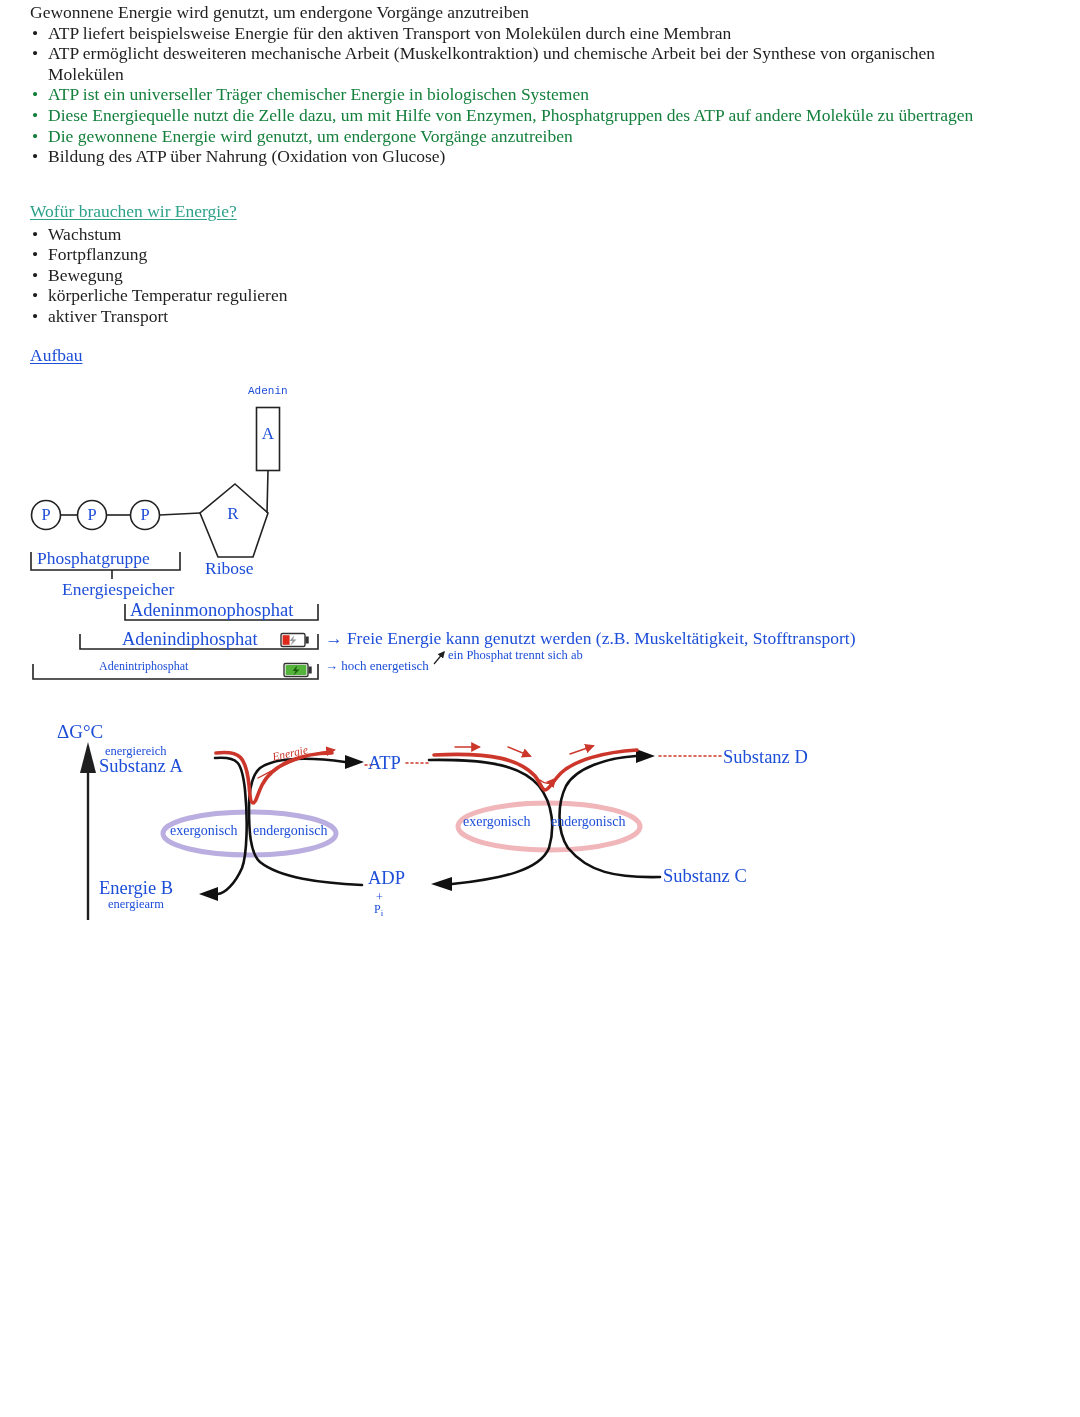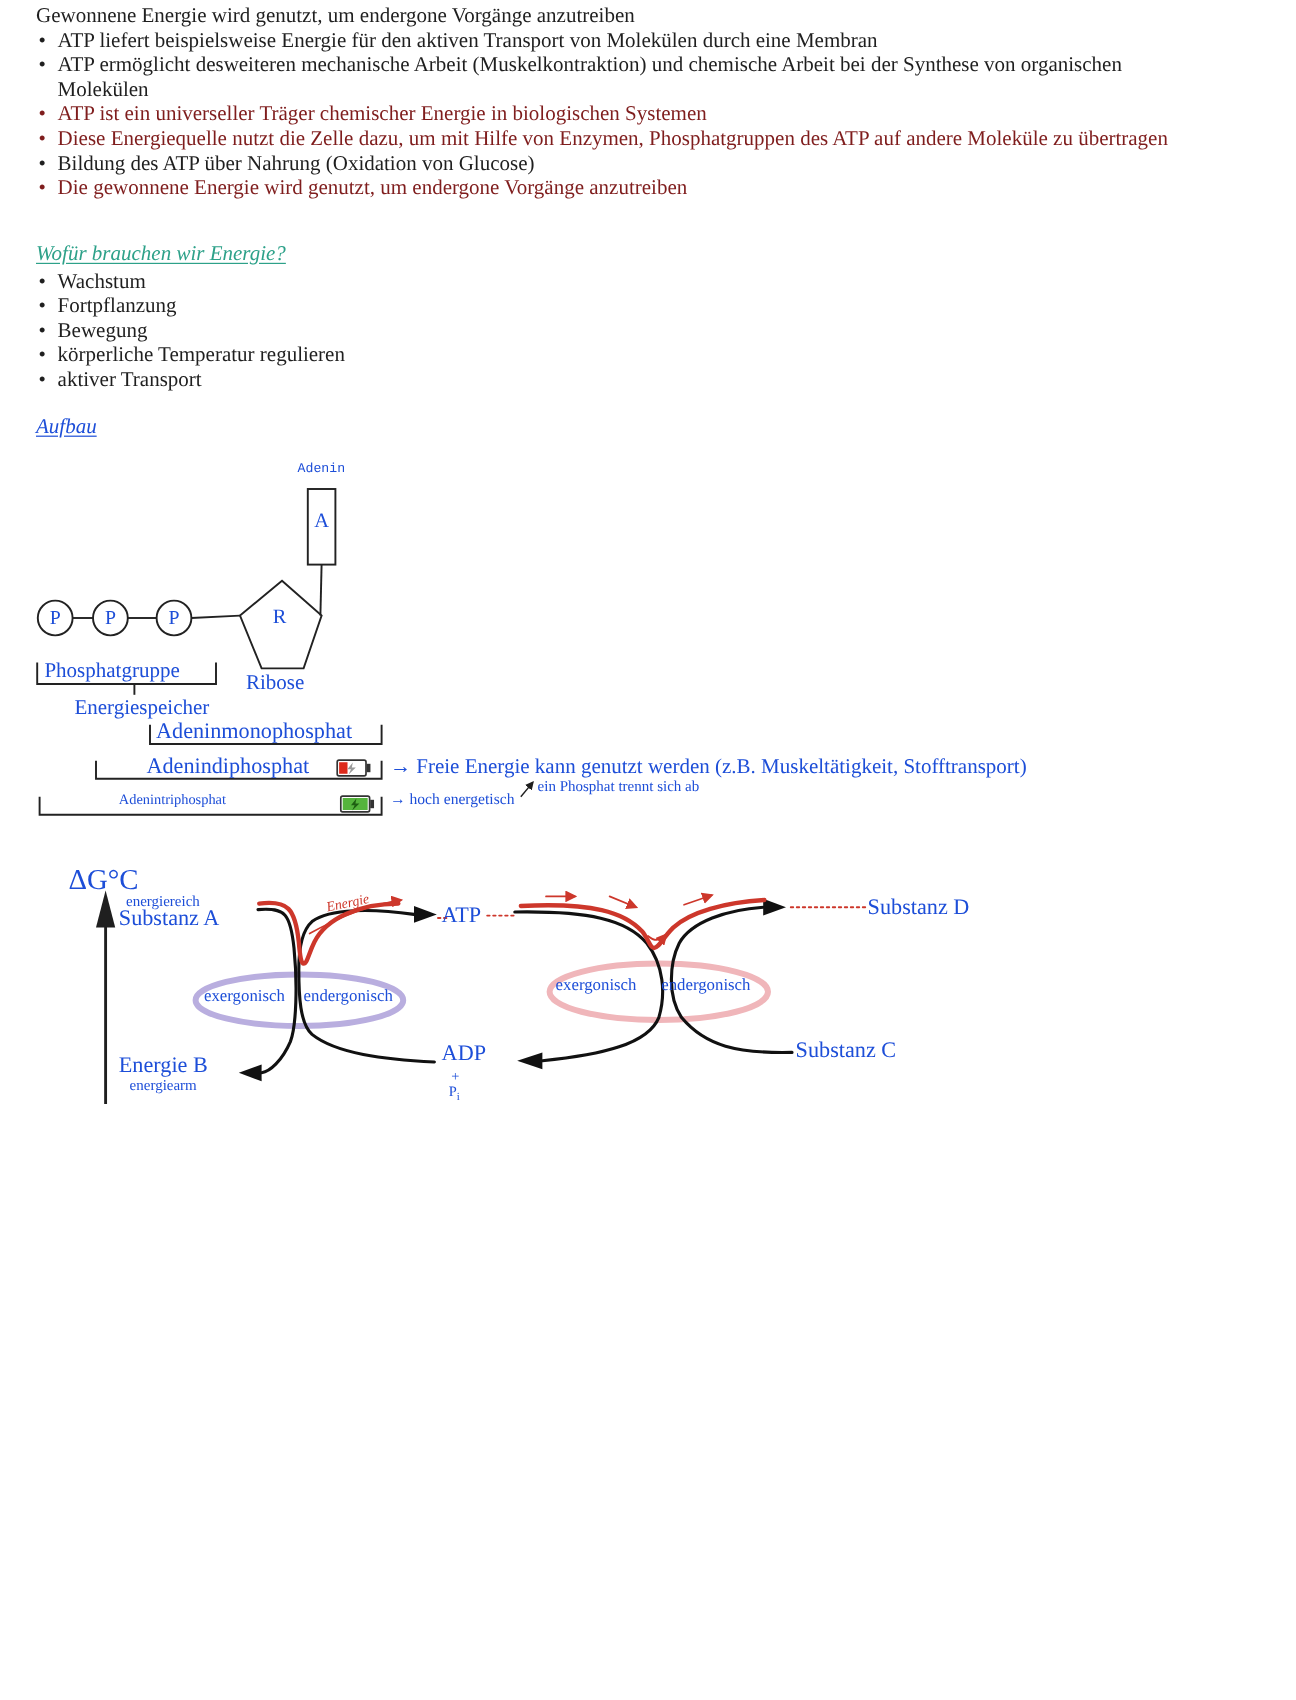--- a/index.html
+++ b/index.html
@@ -6,42 +6,42 @@
   body{
     width:1080px;height:1417px;position:relative;background:#ffffff;
     font-family:"Liberation Serif","DejaVu Serif",serif;
     color:#1f1f1f;overflow:hidden;
   }
   .textblock{position:absolute;left:30px;width:965px;font-size:17.5px;line-height:20.6px;}
   .line{margin:0;}
   .bullet{position:relative;padding-left:18px;}
   .dot{position:absolute;left:2px;top:0;}
   .dot::before{content:"\2022";}
-  .pink{color:#7f1d1d;}
+  .pink{color:#15803d;}
   .heading{
-    color:#2da189;font-style:italic;text-decoration:underline;
+    color:#2da189;text-decoration:underline;
     text-underline-offset:2px;font-size:17.5px;margin-bottom:2px;
   }
   .lab{position:absolute;white-space:nowrap;color:#1d4ed8;}
   .ctr{text-align:center;}
   .red{color:#cd372b;}
   svg{position:absolute;left:0;}
   .small{font-size:12.5px;}
 </style>
 </head>
 <body>
 
 <div class="textblock" style="top:2px;">
   <div class="line">Gewonnene Energie wird genutzt, um endergone Vorgänge anzutreiben</div>
   <div class="bullet"><span class="dot"></span><span>ATP liefert beispielsweise Energie für den aktiven Transport von Molekülen durch eine Membran</span></div>
   <div class="bullet"><span class="dot"></span><span>ATP ermöglicht desweiteren mechanische Arbeit (Muskelkontraktion) und chemische Arbeit bei der Synthese von organischen Molekülen</span></div>
   <div class="bullet pink"><span class="dot"></span><span>ATP ist ein universeller Träger chemischer Energie in biologischen Systemen</span></div>
   <div class="bullet pink"><span class="dot"></span><span>Diese Energiequelle nutzt die Zelle dazu, um mit Hilfe von Enzymen, Phosphatgruppen des ATP auf andere Moleküle zu übertragen</span></div>
+  <div class="bullet pink"><span class="dot"></span><span>Die gewonnene Energie wird genutzt, um endergone Vorgänge anzutreiben</span></div>
   <div class="bullet"><span class="dot"></span><span>Bildung des ATP über Nahrung (Oxidation von Glucose)</span></div>
-  <div class="bullet pink"><span class="dot"></span><span>Die gewonnene Energie wird genutzt, um endergone Vorgänge anzutreiben</span></div>
 </div>
 
 <div class="textblock" style="top:201px;">
   <div class="heading">Wofür brauchen wir Energie?</div>
   <div class="bullet"><span class="dot"></span><span>Wachstum</span></div>
   <div class="bullet"><span class="dot"></span><span>Fortpflanzung</span></div>
   <div class="bullet"><span class="dot"></span><span>Bewegung</span></div>
   <div class="bullet"><span class="dot"></span><span>körperliche Temperatur regulieren</span></div>
   <div class="bullet"><span class="dot"></span><span>aktiver Transport</span></div>
 </div>
@@ -137,21 +137,21 @@
     <path d="M455,47 L479,47" stroke-width="1.4" marker-end="url(#mred)"></path>
     <path d="M508,47 L530,56" stroke-width="1.4" marker-end="url(#mred)"></path>
     <path d="M540,80 Q548,87 555,79" stroke-width="1.4" marker-end="url(#mred)"></path>
     <path d="M570,54 L593,46" stroke-width="1.4" marker-end="url(#mred)"></path>
     <path d="M365,65 L374,65" stroke-width="1.6" stroke-dasharray="2,3"></path>
     <path d="M406,63 L428,63" stroke-width="1.6" stroke-dasharray="2,3"></path>
     <path d="M659,56 L722,56" stroke-width="1.6" stroke-dasharray="2,3"></path>
   </g>
 </svg>
 
-<div class="lab" style="left:57px;top:721px;font-size:24px;">ΔG°C</div>
+<div class="lab" style="left:57px;top:721px;font-size:19px;">ΔG°C</div>
 <div class="lab small" style="left:105px;top:744px;">energiereich</div>
 <div class="lab" style="left:99px;top:756px;font-size:18.5px;">Substanz A</div>
 <div class="lab red" style="left:272px;top:747px;font-size:11.5px;transform:rotate(-12deg);font-style:italic;">Energie</div>
 <div class="lab" style="left:368px;top:753px;font-size:18.5px;">ATP</div>
 <div class="lab" style="left:723px;top:747px;font-size:18.5px;">Substanz D</div>
 <div class="lab" style="left:170px;top:823px;font-size:14px;">exergonisch</div>
 <div class="lab" style="left:253px;top:823px;font-size:14px;">endergonisch</div>
 <div class="lab" style="left:463px;top:814px;font-size:14px;">exergonisch</div>
 <div class="lab" style="left:551px;top:814px;font-size:14px;">endergonisch</div>
 <div class="lab" style="left:368px;top:868px;font-size:18.5px;">ADP</div>

